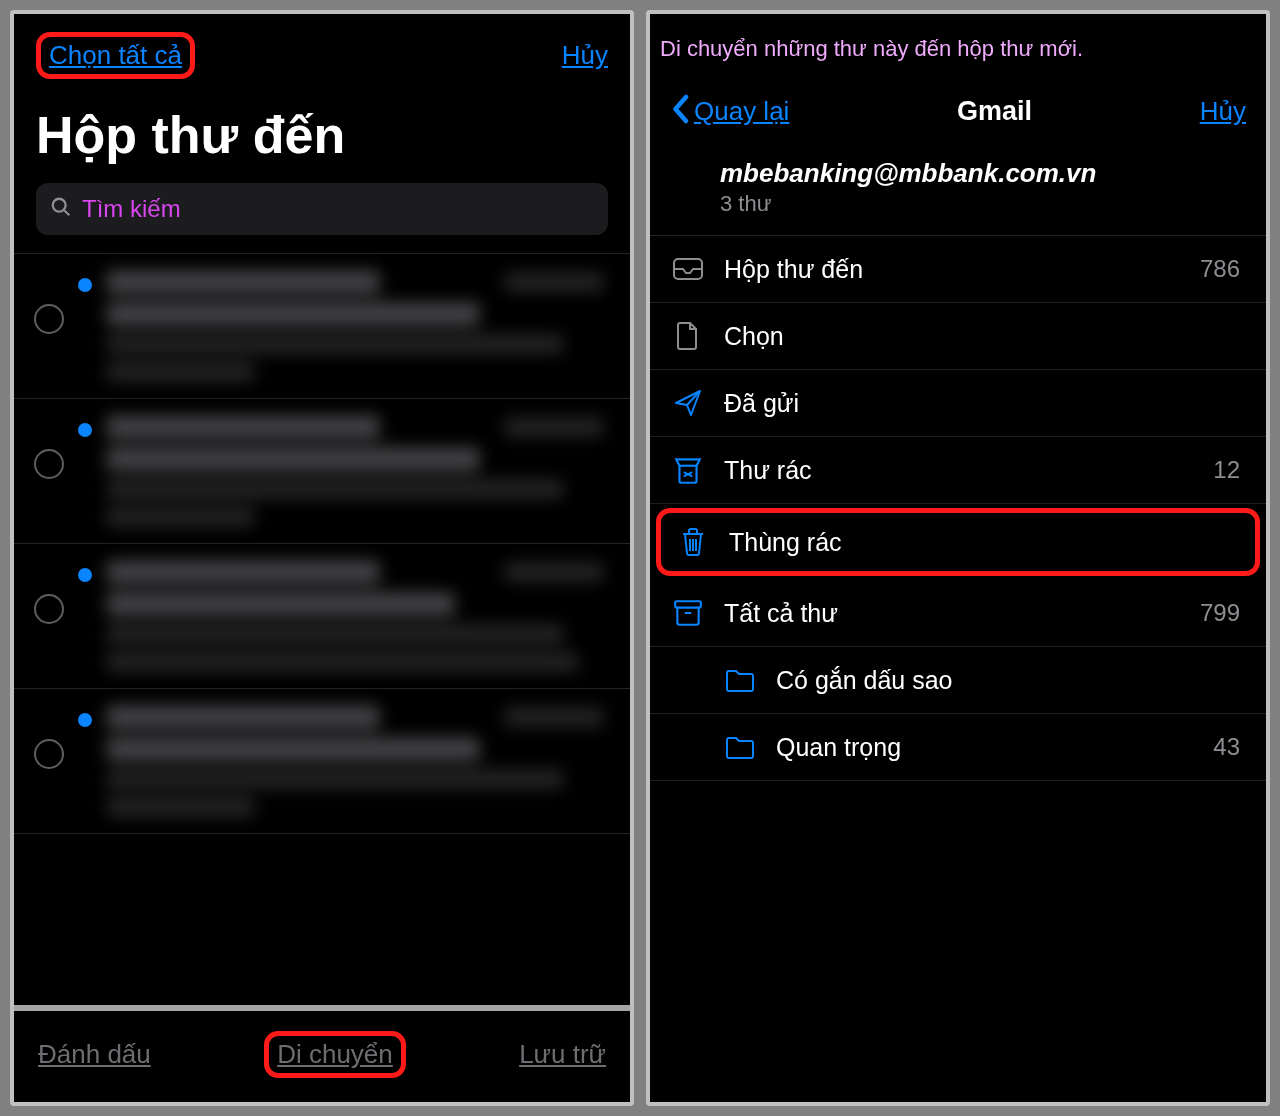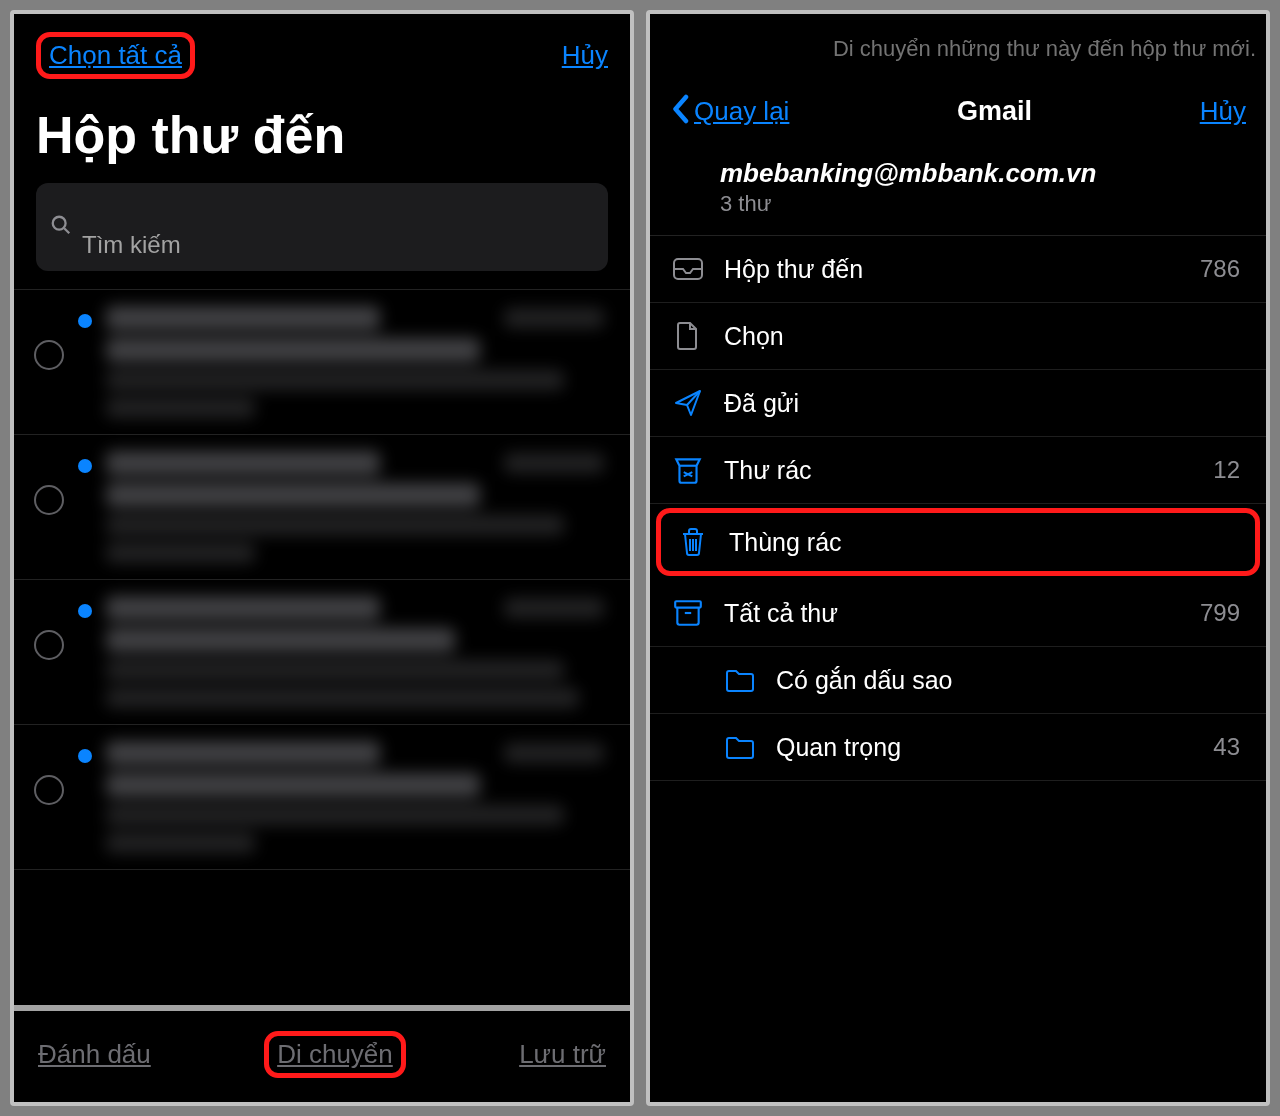--- a/index.html
+++ b/index.html
@@ -49,21 +49,21 @@
   .search-bar {
     margin: 0 22px 18px;
     background: #1c1c1e;
     border-radius: 12px;
     display: flex;
     align-items: center;
     padding: 12px 14px;
     gap: 10px;
   }
   .search-icon svg { width: 22px; height: 22px; }
-  .search-ph { color: #a3a3a3; font-size: 24px; margin-top: 36px; }
+  .search-ph { color: #d946ef; font-size: 24px; }
   .mail-list { flex: 1; overflow: hidden; }
   .mail-item {
     display: flex;
     align-items: flex-start;
     gap: 14px;
     padding: 16px 26px 16px 20px;
     border-bottom: 1px solid #222;
     position: relative;
   }
   .mail-item:first-child { border-top: 1px solid #222; margin-left: 90px;}
@@ -106,23 +106,23 @@
     border-top: 6px solid #a3a3a3;
   }
   .tb-btn {
     color: #6d6d72;
     font-size: 26px;
     text-decoration: underline;
   }
   .tb-btn.center { }
   
   .instruction {
-    color: #737373;
+    color: #f0abfc;
     font-size: 22px;
-    text-align: right;
+    text-align: left;
     padding: 22px 10px 10px;
     font-weight: 400;
   }
   .nav-top2 {
     display: flex;
     align-items: center;
     justify-content: space-between;
     padding: 22px 20px 14px;
   }
   .back-wrap { display: flex; align-items: center; gap: 4px; }

